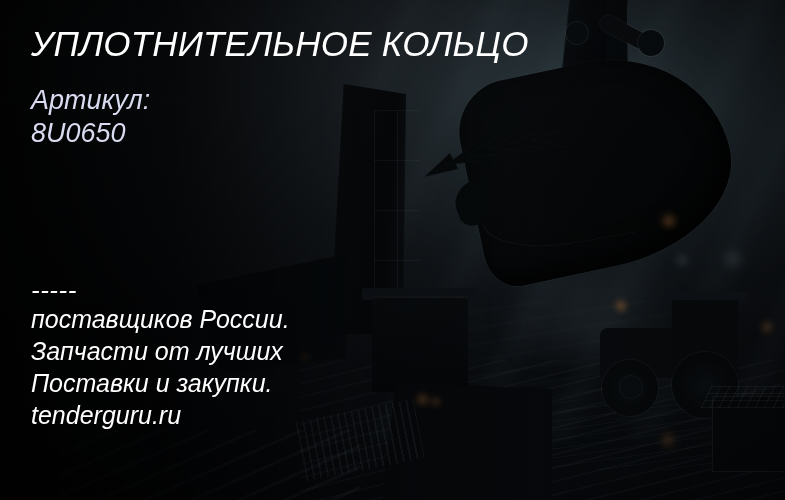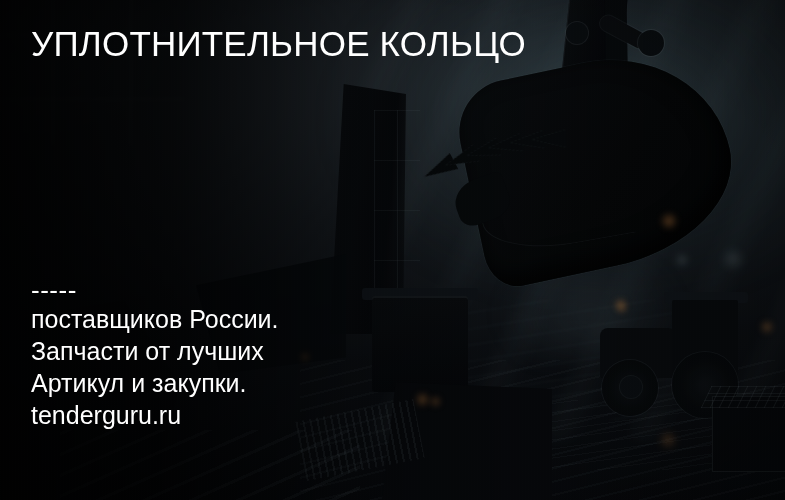--- a/index.html
+++ b/index.html
@@ -384,20 +384,21 @@
       repeating-linear-gradient(90deg,  rgba(255,255,255,0.04) 0 1px, rgba(0,0,0,0) 1px 3px);
   }
 
   
   .content {
     position: absolute;
     left: 31px;
     top: 0;
     width: 520px;
     height: 500px;
+    font-style: italic;
   }
 
   .title {
     position: absolute;
     top: 24px;
     left: 0;
     font-size: 35px;
     font-weight: 400;
     line-height: 40px;
     letter-spacing: 0.2px;
@@ -507,26 +508,30 @@
     <div class="bokeh warm bk10"></div>
 
     <div class="bg-vignette"></div>
     <div class="bg-grain"></div>
   </div>
 
   <div class="content">
 
     <div class="title">УПЛОТНИТЕЛЬНОЕ КОЛЬЦО</div>
 
+    <div class="field-block block-sku">
+      <div class="field-label">Артикул:</div>
+      <div class="field-value">8U0650</div>
+    </div>
 
     <div class="field-block block-maker">
     </div>
 
     <div class="tagline">
       <div class="tagline-rule">-----</div>
       <div class="tagline-line">поставщиков России.</div>
       <div class="tagline-line">Запчасти от лучших</div>
-      <div class="tagline-line">Артикул и закупки.</div>
+      <div class="tagline-line">Поставки и закупки.</div>
       <div class="tagline-line">tenderguru.ru</div>
     </div>
 
   </div>
 </div>
 
 </body></html>

